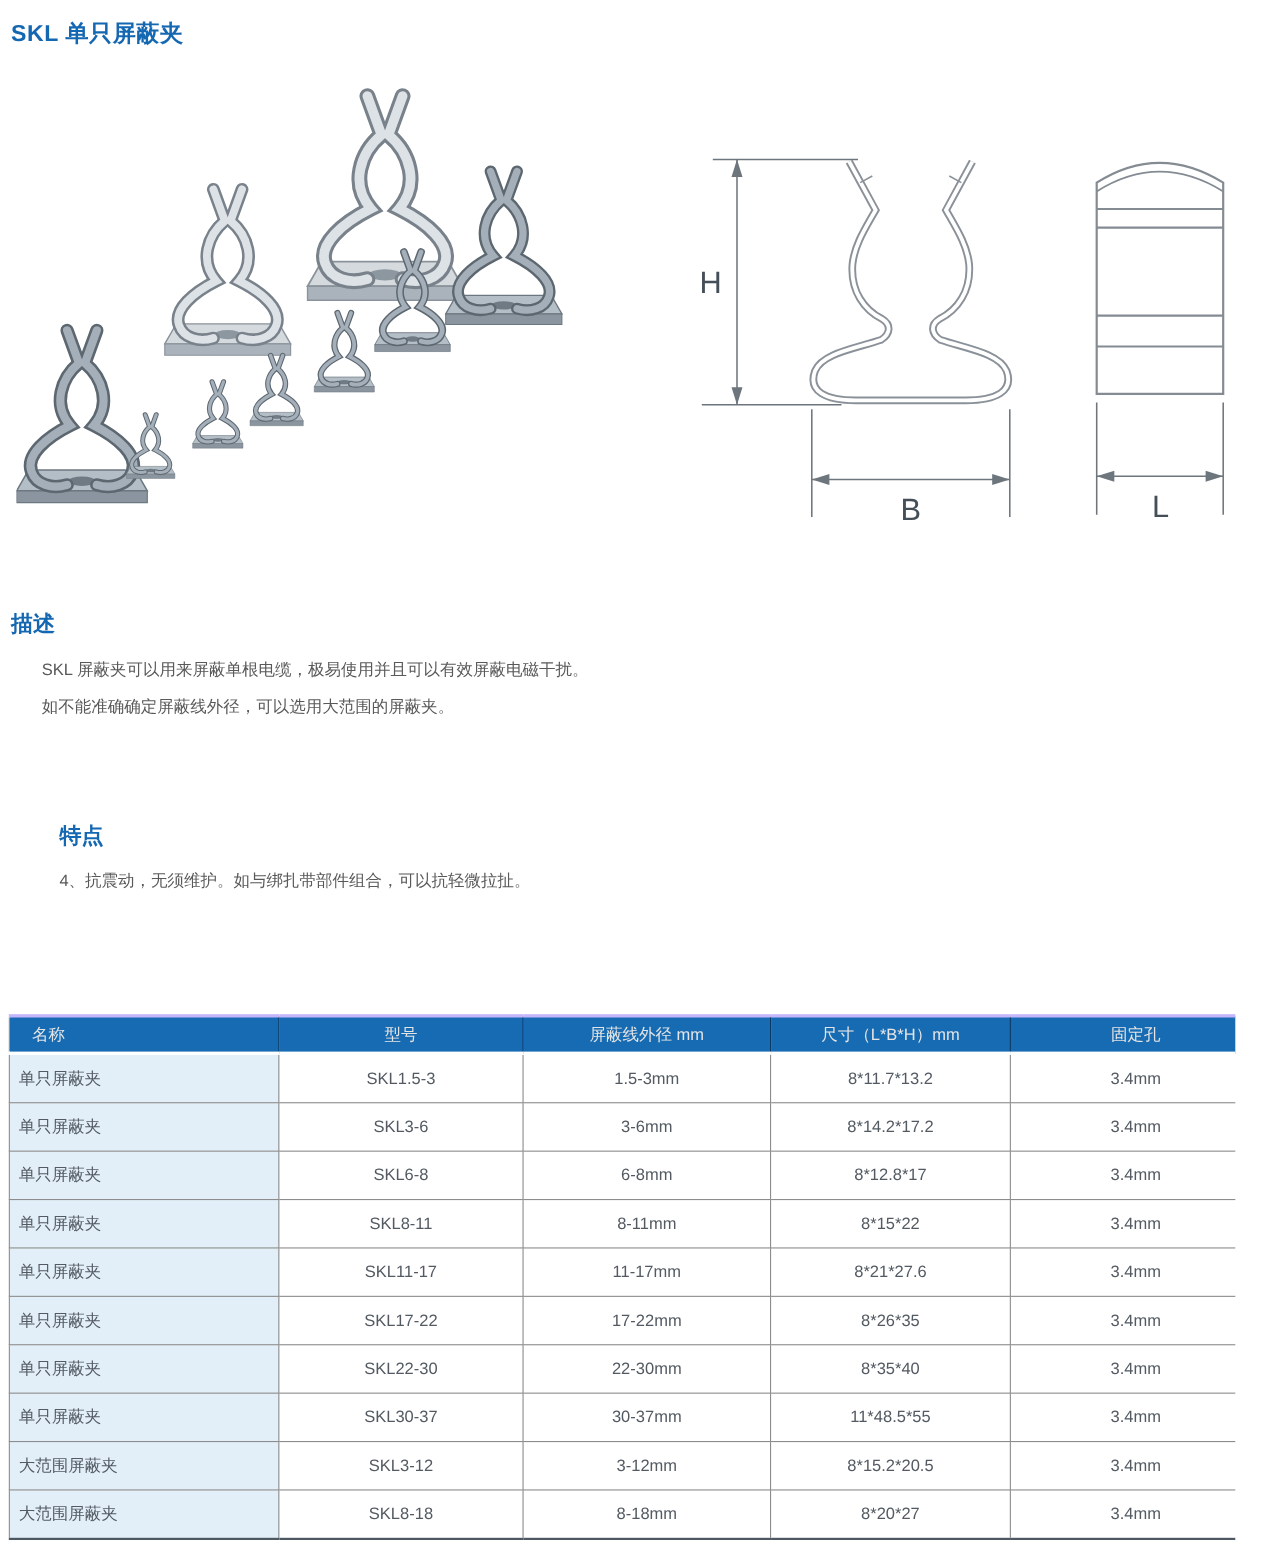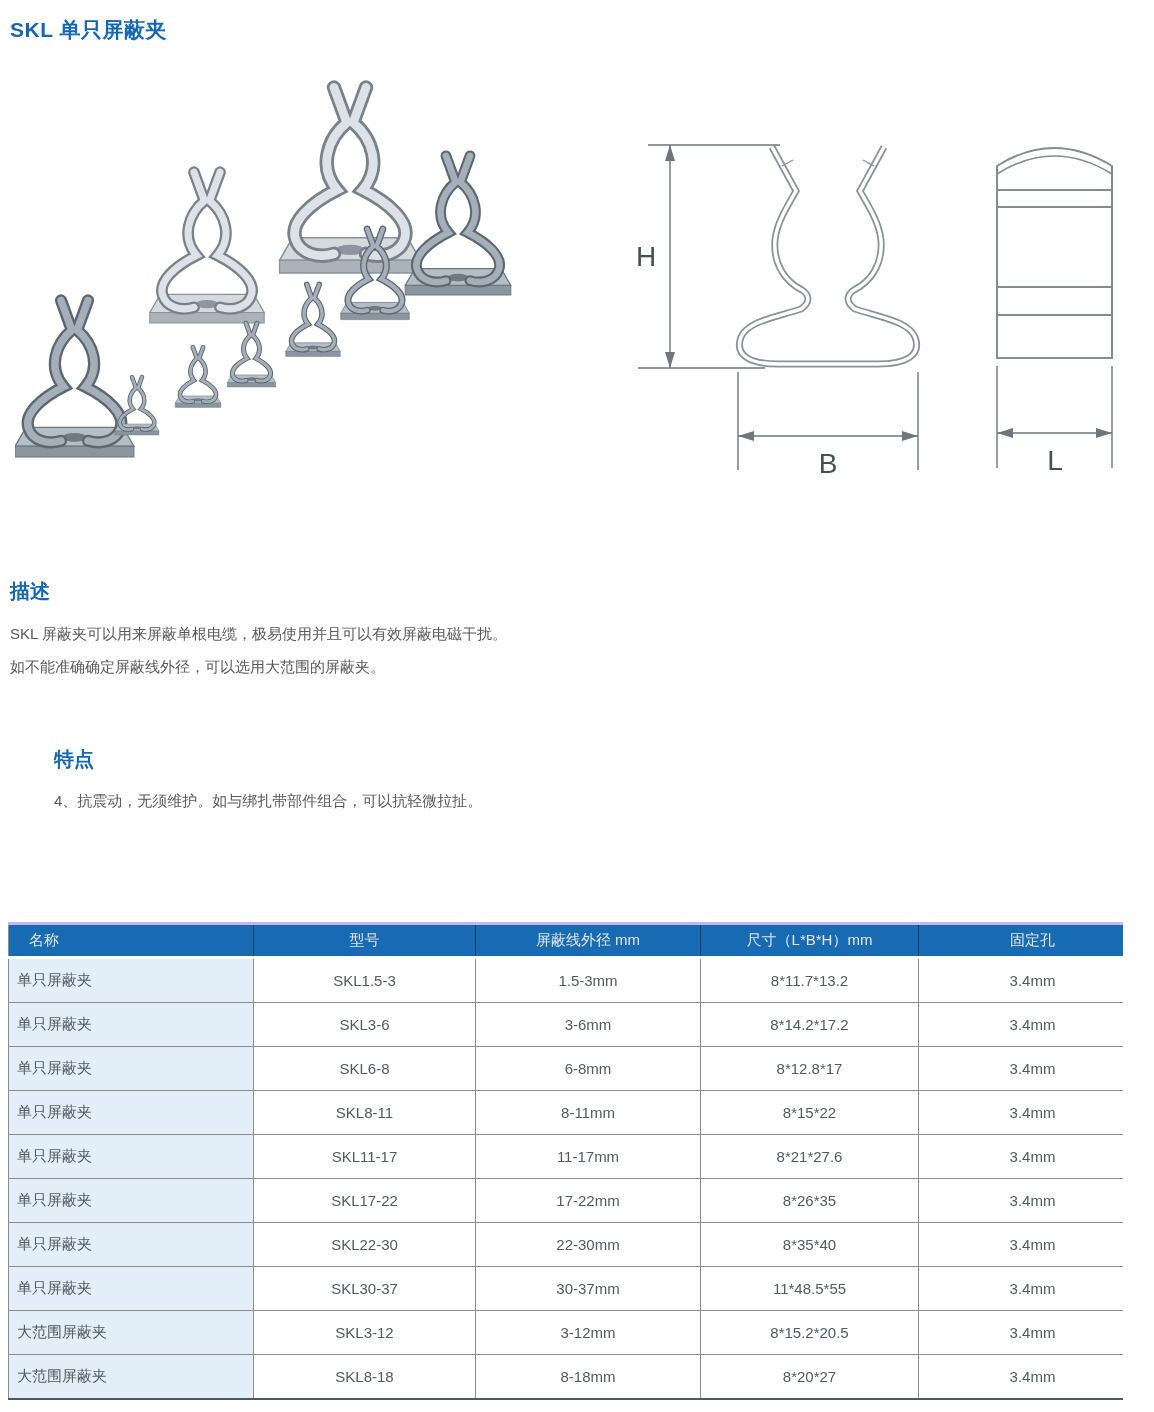--- a/index.html
+++ b/index.html
@@ -7,22 +7,22 @@
   #page{position:relative;width:1123px;height:1412px;background:#ffffff;overflow:hidden;}
 
   .page-title{position:absolute;left:10px;top:16px;font-size:21px;font-weight:bold;color:#1467b1;letter-spacing:.5px;}
 
   .photo{position:absolute;left:15px;top:62px;}
   .drawA{position:absolute;left:630px;top:118px;}
   .drawB{position:absolute;left:962px;top:118px;}
 
   .section{position:absolute;left:10px;}
   .section h2{margin:0 0 12px 0;font-size:20px;font-weight:bold;color:#1467b1;}
-  .desc{top:578px;width:720px;}
-  .desc .line{font-size:15px;color:#595959;line-height:33px;}
+  .desc{top:554px;width:720px;}
+  .desc .line{font-size:15px;color:#595959;line-height:33px;margin-left:28px;}
   .features{top:746px;width:760px;margin-left:44px;}
   .features .item{font-size:15px;color:#595959;line-height:32.5px;}
 
   table.spec{position:absolute;left:8px;top:922px;width:1138px;border-collapse:collapse;table-layout:fixed;font-size:15px;}
   table.spec th{
     background:#176bb3;color:#e5e5e5;font-weight:normal;height:31px;
     border-top:3px solid #c4b5fd;border-bottom:3px solid #ffffff;
     border-left:1px solid #0d3965;text-align:center;padding:0;
   }
   table.spec th:first-child{border-left:1px solid #8c8c8c;text-align:left;padding-left:20px;}

